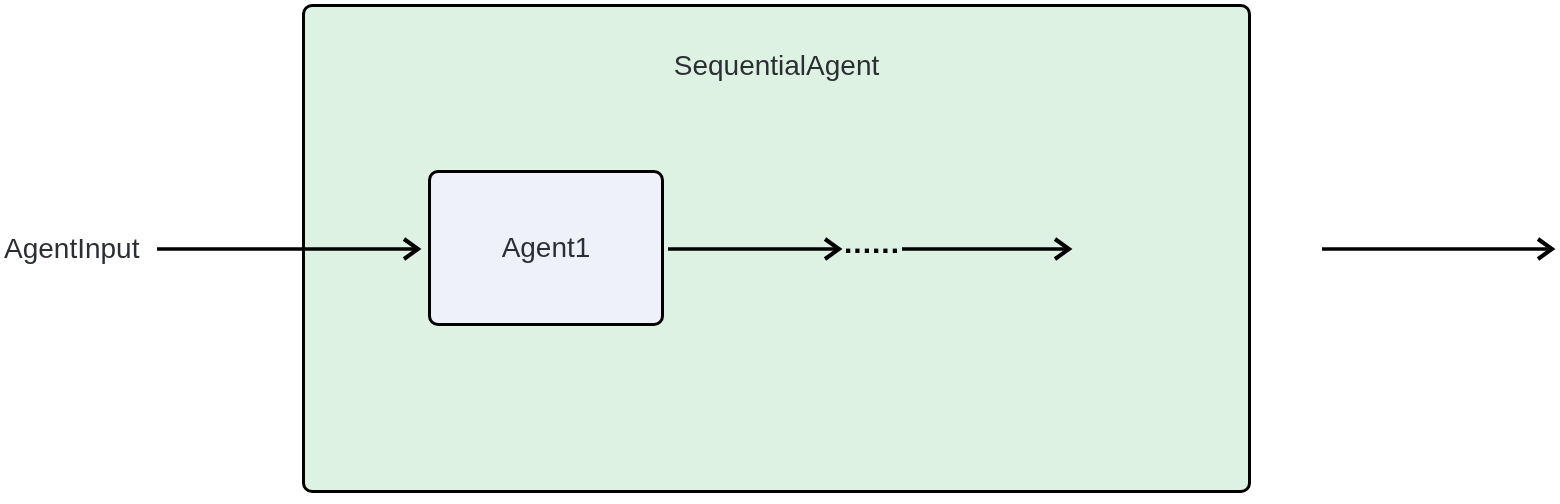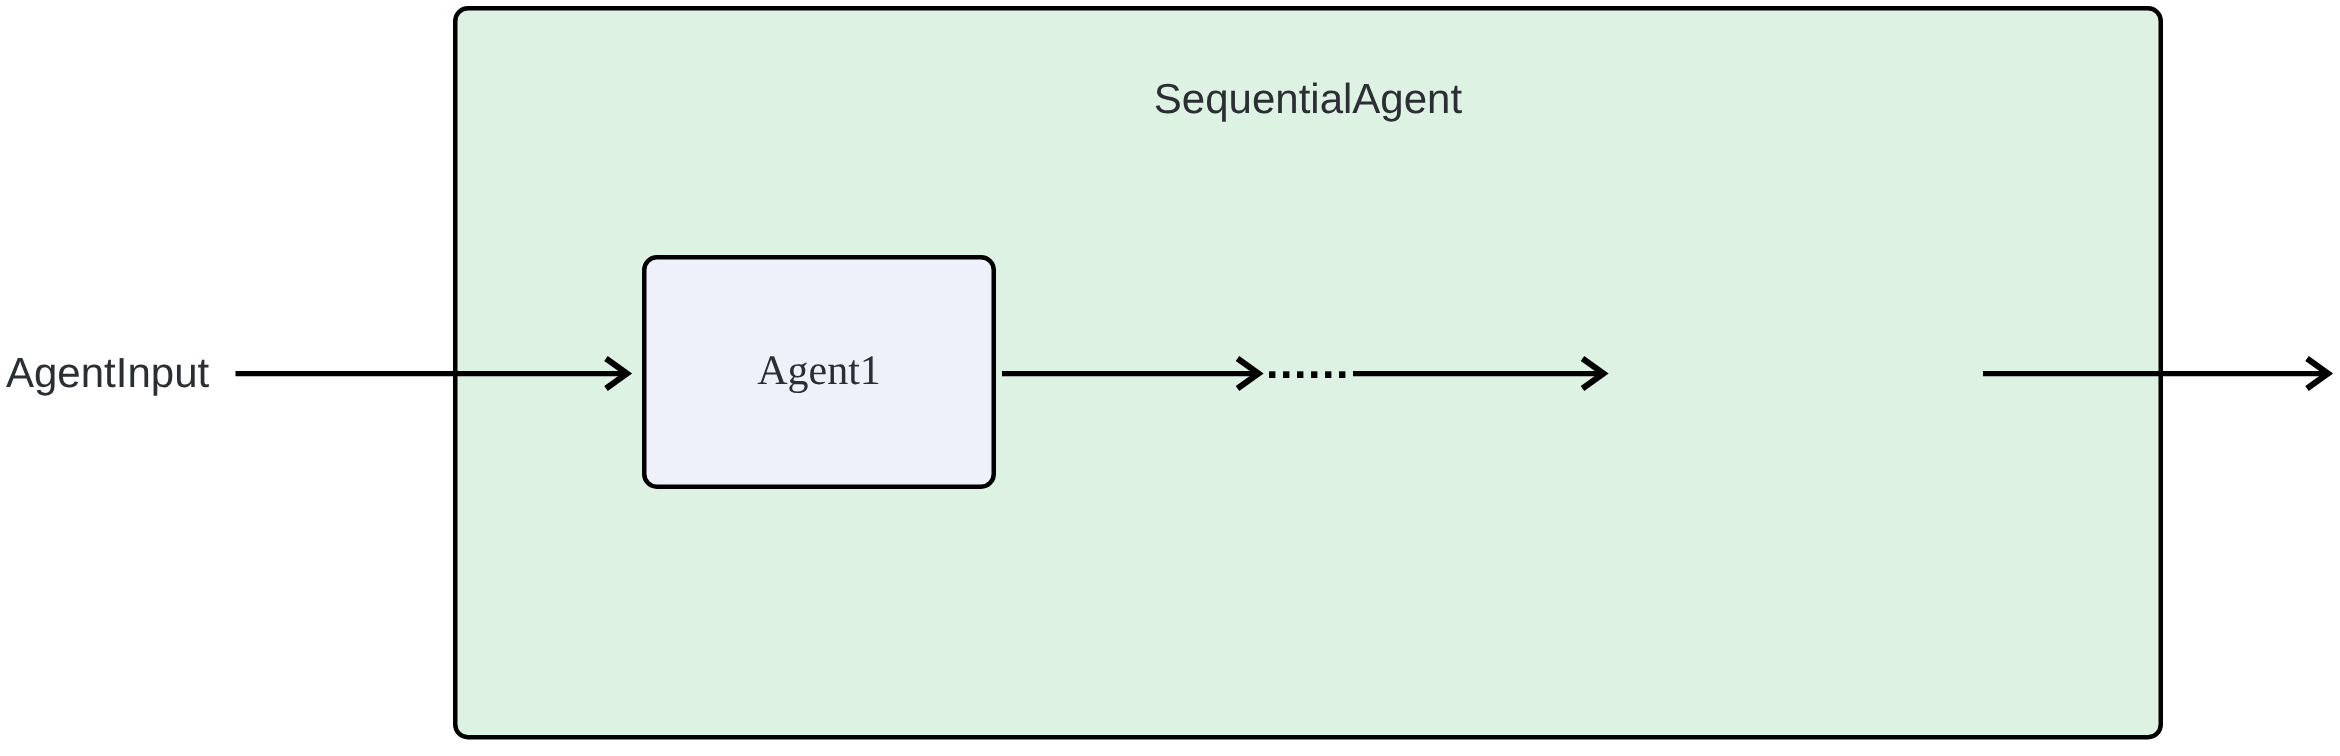--- a/index.html
+++ b/index.html
@@ -10,37 +10,37 @@
     --node-stroke:#000000;
     --text:#2b2f33;
     --arrow:#000000;
   }
   *{margin:0;padding:0;box-sizing:border-box;}
   html,body{width:1560px;height:504px;background:var(--bg);overflow:hidden;}
   body{font-family:"Liberation Sans","DejaVu Sans",sans-serif;color:var(--text);}
   .stage{position:relative;width:1560px;height:504px;background:var(--bg);}
 
   .subgraph{
-    position:absolute;left:302px;top:4px;width:1140px;height:489px;
+    position:absolute;left:302px;top:4px;width:949px;height:489px;
     background:var(--container-fill);
     border:3px solid var(--container-stroke);
     border-radius:10px;
   }
   .subgraph-title{
     position:absolute;left:0;top:42px;width:100%;
     text-align:center;font-size:28px;line-height:34px;color:var(--text);
   }
 
   .node{
     position:absolute;top:170px;width:236px;height:156px;
     background:var(--node-fill);
     border:3px solid var(--node-stroke);
     border-radius:10px;
     display:flex;align-items:center;justify-content:center;
-    font-size:28px;color:var(--text);font-family:Liberation Serif, serif;
+    font-size:28px;color:var(--text);
   }
   .node-agent1{left:428px;}
   .node-agentn{left:1078px;width:238px;}
 
   .input-label{
     position:absolute;left:4px;top:230px;width:150px;
     font-size:28px;line-height:38px;color:var(--text);
     white-space:nowrap;
   }
 

